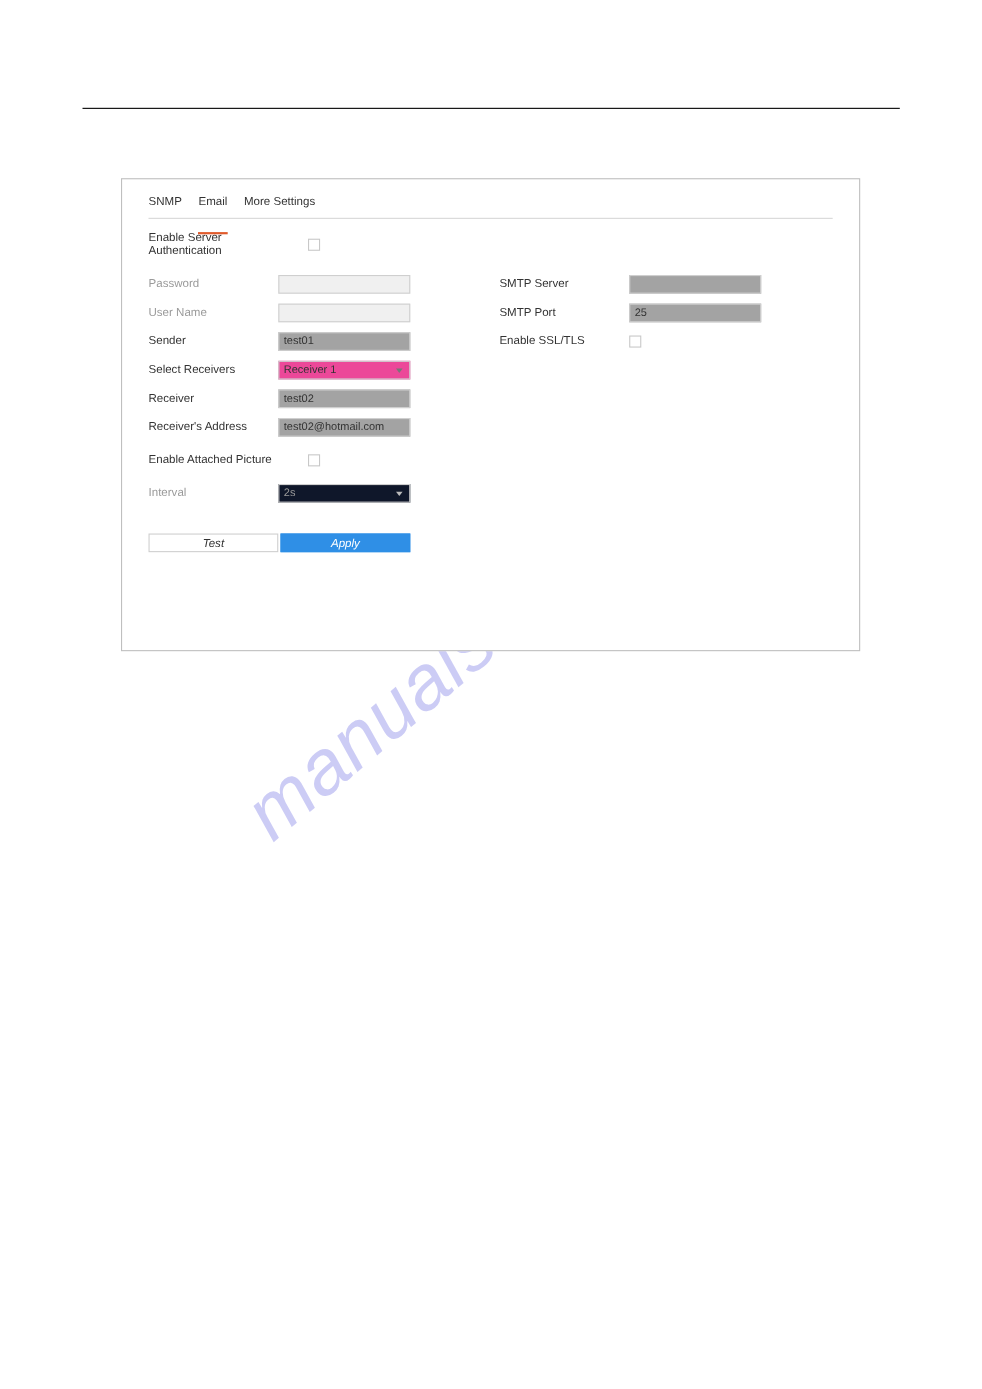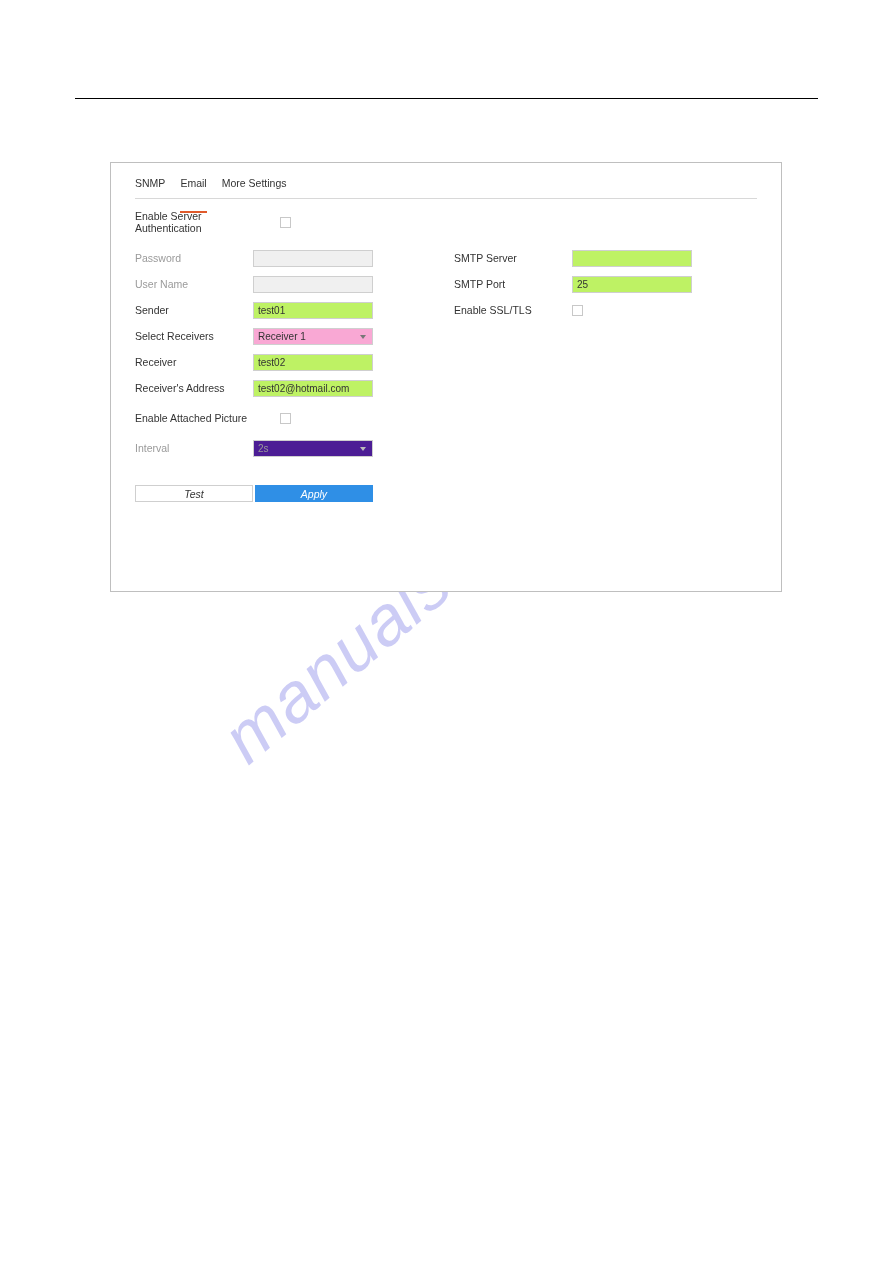--- a/index.html
+++ b/index.html
@@ -80,40 +80,40 @@
     flex-shrink: 0;
   }
   .label.disabled { color: #9a9a9a; }
   .input {
     width: 120px;
     height: 17px;
     border: 1px solid #cfcfcf;
     padding: 0 4px;
     font-size: 10px;
     color: #333;
-    background: #bef264;
+    background: #a3a3a3;
   }
   .input-disabled {
     background: #f0f0f0;
     color: #999;
   }
   .select {
     position: relative;
     width: 120px;
     height: 17px;
     border: 1px solid #cfcfcf;
-    background: #f9a8d4;
+    background: #ec4899;
     font-size: 10px;
     color: #333;
     display: flex;
     align-items: center;
     padding-left: 4px;
     cursor: pointer;
   }
-  .select.disabled { background: #4c1d95; color: #999; cursor: default; }
+  .select.disabled { background: #0f172a; color: #999; cursor: default; }
   .select .chev {
     position: absolute;
     right: 6px;
     top: 6px;
     width: 0; height: 0;
     border-left: 3px solid transparent;
     border-right: 3px solid transparent;
     border-top: 4px solid #777;
   }
   .checkbox {

